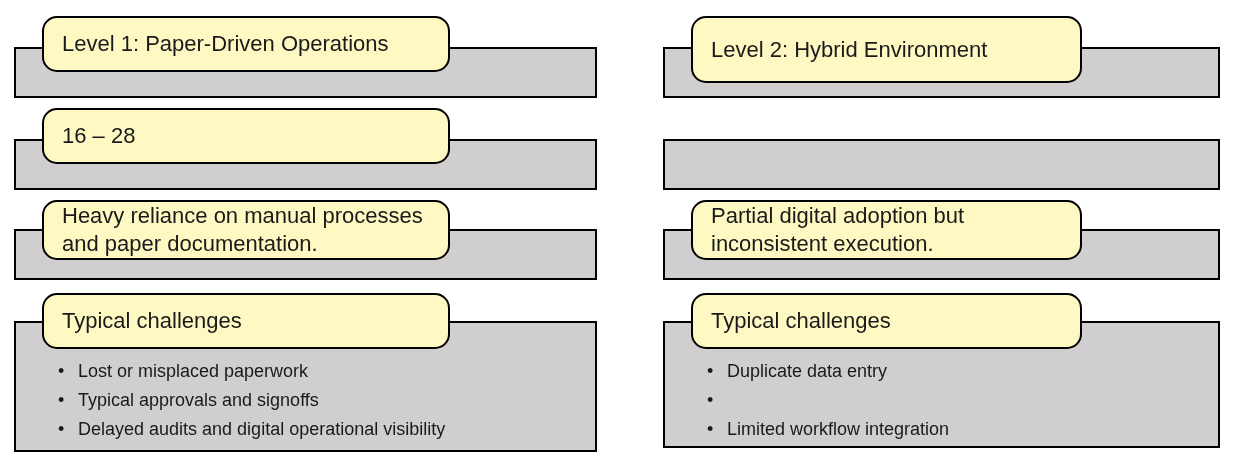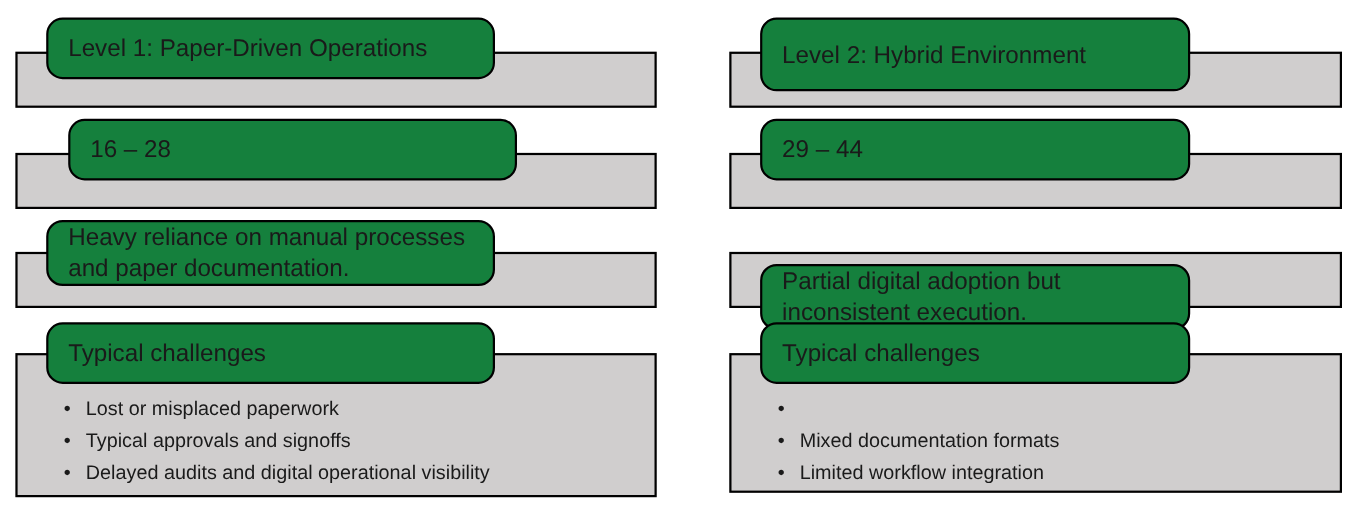--- a/index.html
+++ b/index.html
@@ -13,21 +13,21 @@
     overflow:hidden;
   }
   .card{position:absolute;}
   .band{
     position:absolute;left:0;right:0;
     background:#d0cece;
     border:2.5px solid #000000;
   }
   .label{
     position:absolute;left:28px;
-    background:#15803d;
+    background:#fef9c3;
     border:2px solid #000000;
     border-radius:15px;
     display:flex;align-items:center;
     padding:0 6px 0 18px;
     font-size:22px;line-height:28px;
     white-space:pre-line;
     z-index:2;
   }
   .bullets{
     position:absolute;left:44px;right:16px;
@@ -43,21 +43,21 @@
 
 <div class="canvas">
 
   <div class="card" style="left:14px;top:16px;width:583px;height:82px;">
     <div class="band" style="top:31px;height:51px;"></div>
     <div class="label" style="width:408px;height:56px;">Level 1: Paper-Driven Operations</div>
   </div>
 
   <div class="card" style="left:14px;top:108px;width:583px;height:82px;">
     <div class="band" style="top:31px;height:51px;"></div>
-    <div class="label" style="width:408px;height:56px;margin-left:20px;">16 – 28</div>
+    <div class="label" style="width:408px;height:56px;">16 – 28</div>
   </div>
 
   <div class="card" style="left:14px;top:200px;width:583px;height:80px;">
     <div class="band" style="top:29px;height:51px;"></div>
     <div class="label" style="width:408px;height:60px;">Heavy reliance on manual processes
 and paper documentation.</div>
   </div>
 
   <div class="card" style="left:14px;top:293px;width:583px;height:159px;">
     <div class="band" style="top:28px;height:131px;"></div>
@@ -78,39 +78,38 @@
     </ul>
   </div>
 
   <div class="card" style="left:663px;top:16px;width:557px;height:82px;">
     <div class="band" style="top:31px;height:51px;"></div>
     <div class="label" style="width:391px;height:67px;">Level 2: Hybrid Environment</div>
   </div>
 
   <div class="card" style="left:663px;top:108px;width:557px;height:82px;">
     <div class="band" style="top:31px;height:51px;"></div>
-    <div class="label" style="width:391px;height:56px;">29 – 44</div>
   </div>
 
   <div class="card" style="left:663px;top:200px;width:557px;height:80px;">
     <div class="band" style="top:29px;height:51px;"></div>
-    <div class="label" style="width:391px;height:60px;margin-top:40px;">Partial digital adoption but
+    <div class="label" style="width:391px;height:60px;">Partial digital adoption but
 inconsistent execution.</div>
   </div>
 
   <div class="card" style="left:663px;top:293px;width:557px;height:155px;">
     <div class="band" style="top:28px;height:127px;"></div>
     <div class="label" style="width:391px;height:56px;">Typical challenges</div>
     <ul class="bullets" style="top:64px;">
       <li class="bullet-row">
         <span class="marker">•</span>
+        <span>Duplicate data entry</span>
       </li>
       <li class="bullet-row">
         <span class="marker">•</span>
-        <span>Mixed documentation formats</span>
       </li>
       <li class="bullet-row">
         <span class="marker">•</span>
         <span>Limited workflow integration</span>
       </li>
     </ul>
   </div>
 
 </div>
 

